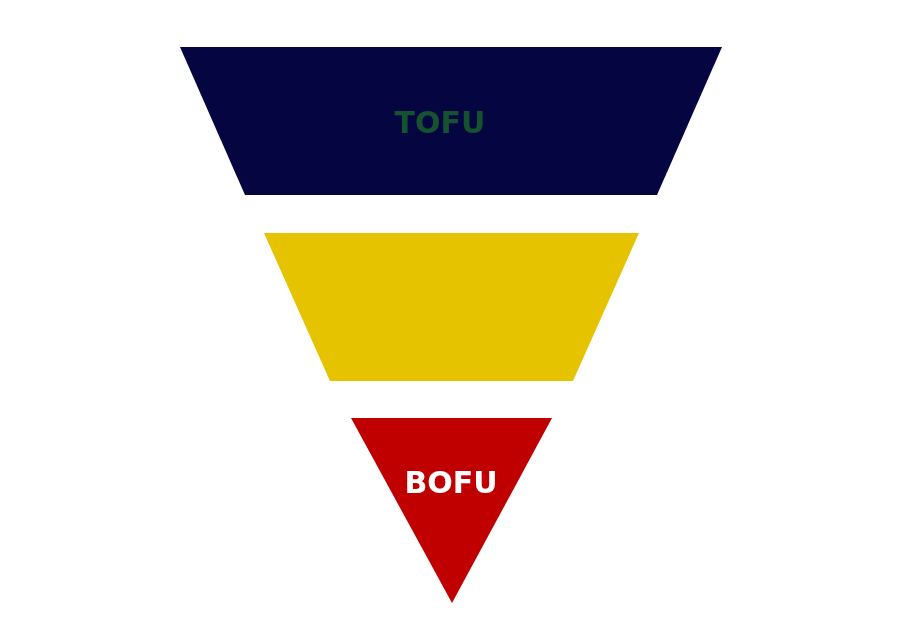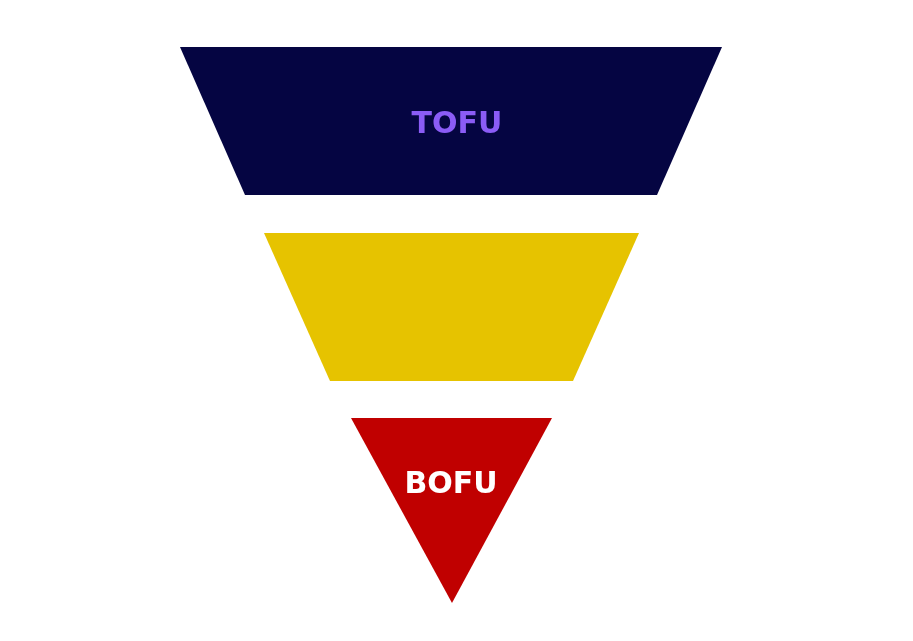--- a/index.html
+++ b/index.html
@@ -19,15 +19,15 @@
 </head>
 <body>
 
 <div class="canvas">
   <svg width="913" height="641" viewBox="0 0 913 641">
     <polygon points="180,47 722,47 657,195 245,195" fill="#050542"></polygon>
     <polygon points="264,233 639,233 573,381 330,381" fill="#E6C300"></polygon>
     <polygon points="351,418 552,418 452,603" fill="#C00000"></polygon>
   </svg>
 
-  <div class="stage-label" style="left: 457px; top: 122px; color: #8b5cf6;">TOFU</div>
+  <div class="stage-label" style="left: 440px; top: 122px; color: #14532d;">TOFU</div>
   <div class="stage-label" style="left: 451px; top: 482px; color: rgb(255, 255, 255); text-align: center;">BOFU</div>
 </div>
 
 </body></html>

